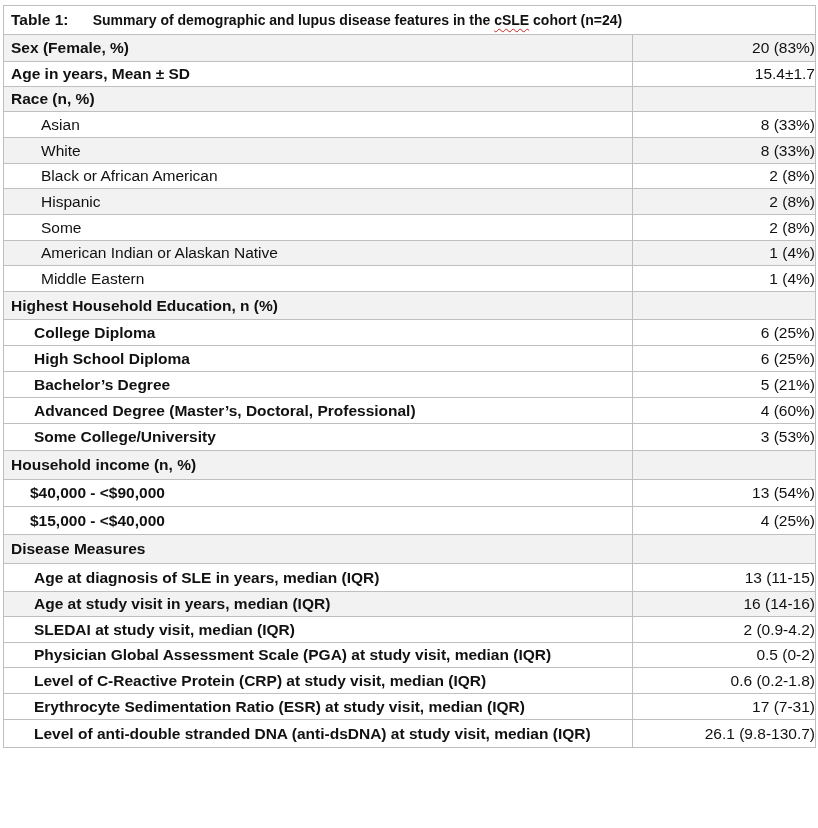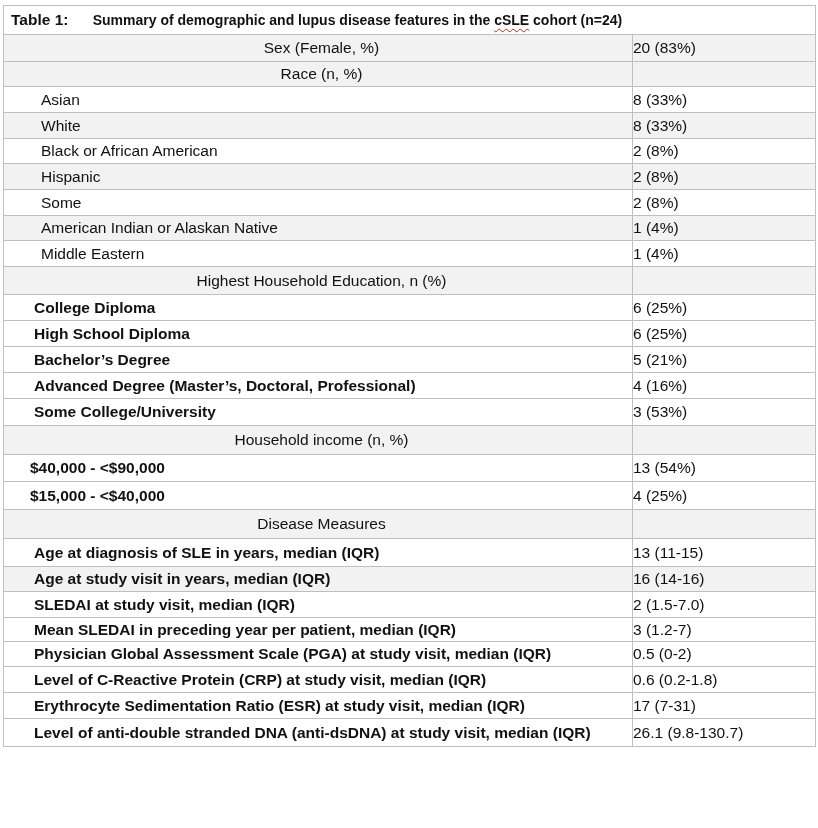--- a/index.html
+++ b/index.html
@@ -1,23 +1,23 @@
 <!DOCTYPE html>
 <html><head>
 <meta charset="utf-8">
 <style>
   html, body { margin:0; padding:0; background:#ffffff; }
   body { width:818px; height:828px; overflow:hidden; position:relative;
          font-family:"Liberation Sans", sans-serif; color:#111; }
   table { position:absolute; left:3px; top:5px; width:812px; border-collapse:collapse; table-layout:fixed; }
   td { border:1px solid #bfbfbf; padding:0; font-size:15.5px; line-height:1; vertical-align:middle; white-space:nowrap; overflow:hidden; }
   td.label { padding-left:7px; }
-  td.value { text-align:left;margin-left:48px; }
+  td.value { text-align:right;margin-left:48px; }
   tr.shade td { background:#f2f2f2; }
-  tr.header td.label { font-weight:normal;text-align:center; }
+  tr.header td.label { font-weight:bold; }
   tr.sub td.label { padding-left:37px; }
   tr.subn td.label { padding-left:30px; font-family:"Liberation Sans Narrow","Liberation Sans", sans-serif; font-stretch:condensed;font-weight:bold; }
   tr.subn td.value { font-stretch:condensed; }
   td.title { font-weight:bold; padding-left:7px; font-size:15.5px; }
   .title-rest { font-size:14px;margin-left:20px; }
   .squiggle { text-decoration: underline wavy #d02020; text-decoration-thickness:1px; text-underline-offset:3px; }
 </style>
 </head>
 <body>
 
@@ -26,20 +26,24 @@
       <col style="width:629px">
       <col style="width:183px">
     </colgroup>
   <tbody>
       <tr style="height:29px">
     <td class="title" colspan="2"><span>Table 1: </span><span class="title-rest"><span>Summary of demographic and lupus disease features in the </span><span class="squiggle">cSLE</span><span> cohort (n=24)</span></span></td>
   </tr>
   <tr class="header shade" style="height:27px">
     <td class="label">Sex (Female, %)</td>
     <td class="value">20 (83%)</td>
+  </tr>
+  <tr class="header" style="height:25px">
+    <td class="label">Age in years, Mean ± SD</td>
+    <td class="value">15.4±1.7</td>
   </tr>
   <tr class="header shade" style="height:25px">
     <td class="label">Race  (n, %)</td>
     <td class="value"></td>
   </tr>
   <tr class="sub" style="height:26px">
     <td class="label">Asian</td>
     <td class="value">8 (33%)</td>
   </tr>
   <tr class="sub shade" style="height:26px">
@@ -77,21 +81,21 @@
   <tr class="subn" style="height:26px">
     <td class="label">High School Diploma</td>
     <td class="value">6 (25%)</td>
   </tr>
   <tr class="subn" style="height:26px">
     <td class="label">Bachelor’s Degree</td>
     <td class="value">5 (21%)</td>
   </tr>
   <tr class="subn" style="height:26px">
     <td class="label">Advanced Degree (Master’s, Doctoral, Professional)</td>
-    <td class="value">4 (16%)</td>
+    <td class="value">4 (60%)</td>
   </tr>
   <tr class="subn" style="height:27px">
     <td class="label">Some College/University</td>
     <td class="value">3 (53%)</td>
   </tr>
   <tr class="header shade" style="height:29px">
     <td class="label">Household income (n, %)</td>
     <td class="value"></td>
   </tr>
   <tr class="subn" style="height:27px">
@@ -109,25 +113,21 @@
   <tr class="subn" style="height:28px">
     <td class="label">Age at diagnosis of SLE in years, median (IQR)</td>
     <td class="value">13 (11-15)</td>
   </tr>
   <tr class="subn shade" style="height:25px">
     <td class="label">Age at study visit in years, median (IQR)</td>
     <td class="value">16 (14-16)</td>
   </tr>
   <tr class="subn" style="height:26px">
     <td class="label">SLEDAI at study visit, median (IQR)</td>
-    <td class="value">2 (1.5-7.0)</td>
-  </tr>
-  <tr class="subn" style="height:24px">
-    <td class="label">Mean SLEDAI in preceding year per patient, median (IQR)</td>
-    <td class="value">3 (1.2-7)</td>
+    <td class="value">2 (0.9-4.2)</td>
   </tr>
   <tr class="subn" style="height:25px">
     <td class="label">Physician Global Assessment Scale (PGA) at study visit, median (IQR)</td>
     <td class="value">0.5 (0-2)</td>
   </tr>
   <tr class="subn" style="height:26px">
     <td class="label">Level of C-Reactive Protein (CRP) at study visit, median (IQR)</td>
     <td class="value">0.6 (0.2-1.8)</td>
   </tr>
   <tr class="subn" style="height:26px">

